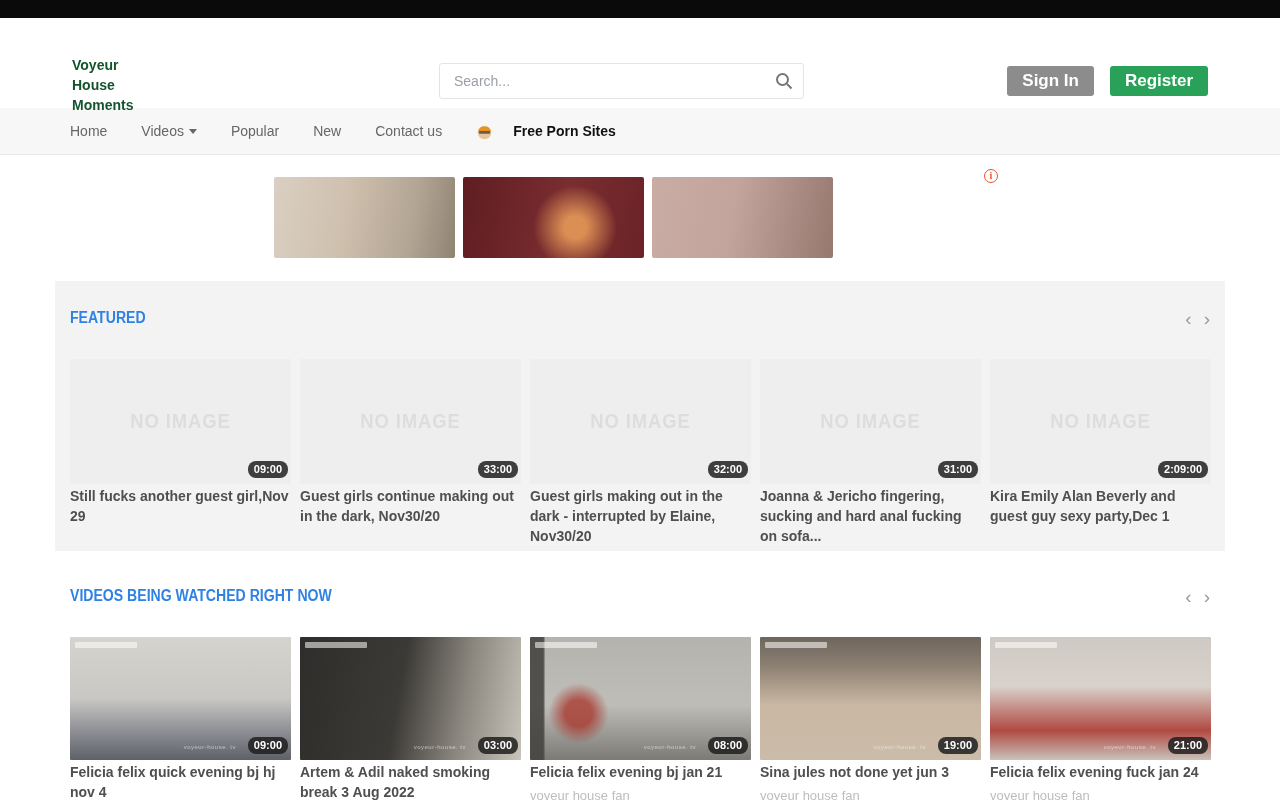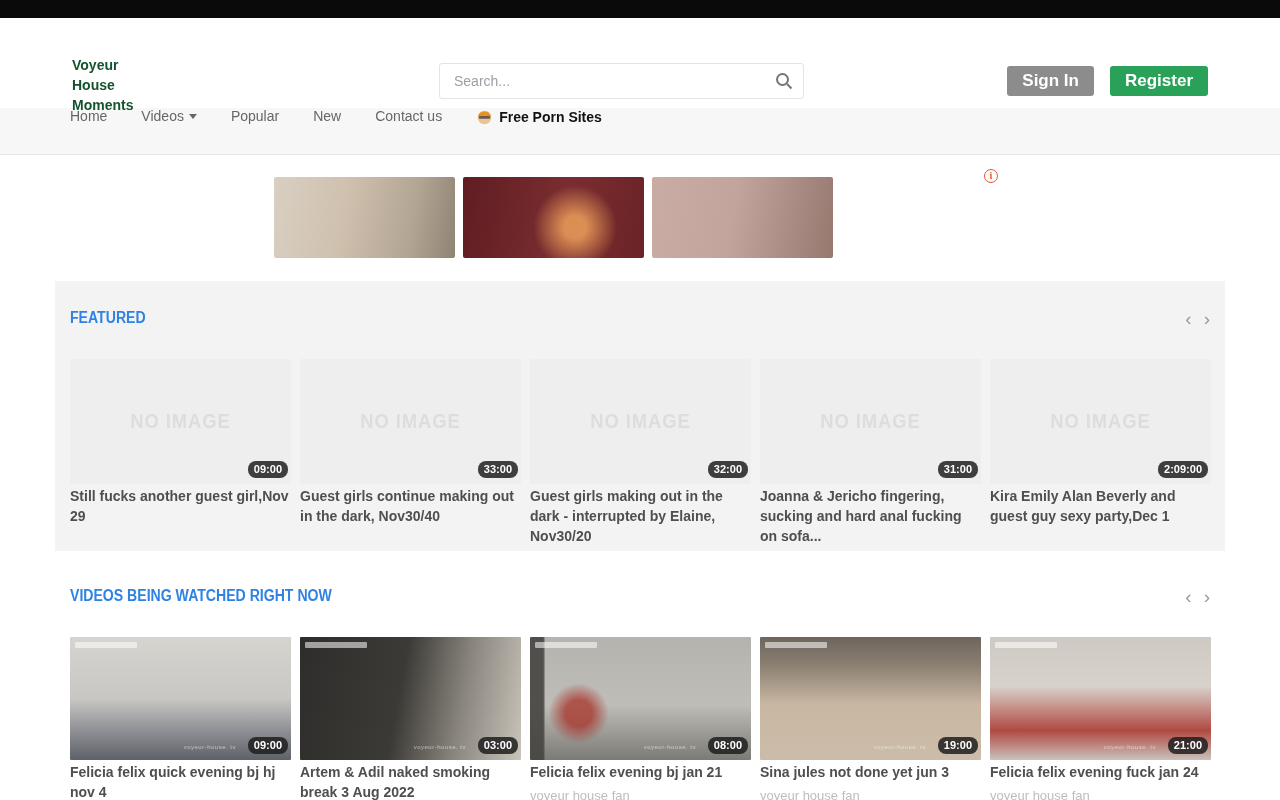--- a/index.html
+++ b/index.html
@@ -21,27 +21,27 @@
   .search-btn { position: absolute; right: 10px; top: 8px; width: 20px; height: 20px;
     background: none; border: none; cursor: pointer; }
   .auth { position: absolute; right: 72px; top: 48px; display: flex; gap: 16px; }
   .btn { border: none; border-radius: 3px; color: #fff; font-size: 17px; font-weight: 700;
     padding: 0 15px; height: 30px; cursor: pointer; font-family: "Liberation Sans", sans-serif; }
   .btn-signin { background: #8c8c8c; }
   .btn-register { background: #2aa158; text-align: center; }
 
   
   .navbar { height: 47px; background: #f7f7f7; border-bottom: 1px solid #e8e8e8;
-    display: flex; align-items: flex-start; padding-left: 70px; gap: 34px; }
+    display: flex; align-items: center; padding-left: 70px; gap: 34px; }
   .nav-item { font-size: 14px; color: #666; cursor: pointer; display: flex;
     align-items: center; gap: 5px; }
   .caret { width: 0; height: 0; border-left: 4px solid transparent;
     border-right: 4px solid transparent; border-top: 5px solid #666; display: inline-block; }
   .nav-promo { font-size: 14px; font-weight: 700; color: #111; display: flex;
-    align-items: center; gap: 6px; cursor: pointer; }
+    align-items: center; gap: 20px; cursor: pointer; }
   .promo-ico { width: 17px; height: 17px; display: inline-block; }
 
   
   .ad-wrap { position: relative; margin: 22px 0 0 274px; width: 729px; height: 81px;
     background: #fff; }
   .ad-tiles { display: flex; gap: 8px; height: 81px; }
   .ad-tile { width: 181px; height: 81px; border-radius: 2px; cursor: pointer; }
   .ad-1 { background: linear-gradient(100deg, #d9cfc2 0%, #cfc0ae 40%, #b3a593 75%, #8f8374 100%); }
   .ad-2 { background:
       radial-gradient(circle at 62% 62%, rgba(236,160,90,.85) 0 9%, rgba(236,160,90,0) 34%),
@@ -165,21 +165,21 @@
         <span class="duration">09:00</span>
       </div>
       <div class="card-title">Still fucks another guest girl,Nov 29</div>
     </div>
 
     <div class="card">
       <div class="thumb tall125 noimg">
         <span class="noimg-text">NO IMAGE</span>
         <span class="duration">33:00</span>
       </div>
-      <div class="card-title">Guest girls continue making out in the dark, Nov30/40</div>
+      <div class="card-title">Guest girls continue making out in the dark, Nov30/20</div>
     </div>
 
     <div class="card">
       <div class="thumb tall125 noimg">
         <span class="noimg-text">NO IMAGE</span>
         <span class="duration">32:00</span>
       </div>
       <div class="card-title">Guest girls making out in the dark - interrupted by Elaine, Nov30/20</div>
     </div>
 

